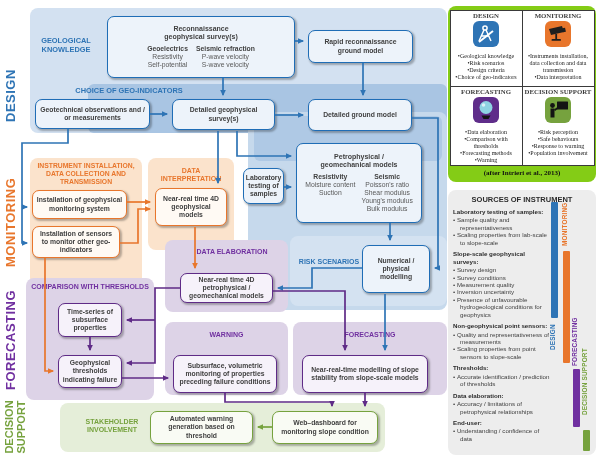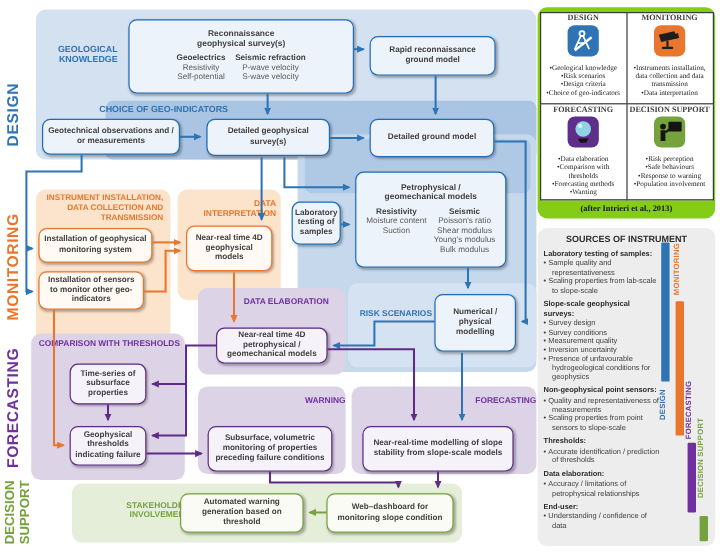--- a/index.html
+++ b/index.html
@@ -7,21 +7,21 @@
          font-family:"Liberation Sans",sans-serif;color:#3f3f3f;}
   .panel{position:absolute;border-radius:8px;}
   .bx{position:absolute;border-radius:7px;display:flex;flex-direction:column;align-items:center;
       justify-content:center;text-align:center;font-weight:bold;font-size:6.8px;line-height:1.2;
       color:#3f3f3f;background:#fff;box-shadow:1.2px 1.2px 2px rgba(0,0,0,.28);
       padding:2px 3px;box-sizing:border-box;}
   .bx.blue{border:1.6px solid #1f6db6;background:#edf3fa;}
   .bx.orange{border:1.6px solid #e8762c;background:#fffaf4;}
   .bx.purple{border:1.6px solid #5f2b87;background:#f6f2fa;}
   .bx.green{border:1.6px solid #76a23e;background:#f9fbf4;}
-  .hdr{position:absolute;font-weight:bold;text-align:right;font-size:7px;line-height:1.18;}
+  .hdr{position:absolute;font-weight:bold;text-align:center;font-size:7px;line-height:1.18;}
   .hdr.blue{color:#2e74b5;} .hdr.orange{color:#e8762c;}
   .hdr.purple{color:#7030a0;} .hdr.green{color:#76a23e;}
   .vlabel{position:absolute;writing-mode:vertical-rl;transform:rotate(180deg);
           text-align:center;font-weight:bold;font-size:13px;letter-spacing:.5px;}
   .vlabel.blue{color:#2e74b5;} .vlabel.orange{color:#e8762c;}
   .vlabel.purple{color:#7030a0;}
   .cols{display:flex;gap:8px;margin-top:3px;}
   .col{text-align:center;}
   .col .ct{font-weight:bold;color:#3f3f3f;}
   .col .ci div{font-weight:normal;color:#595959;}

